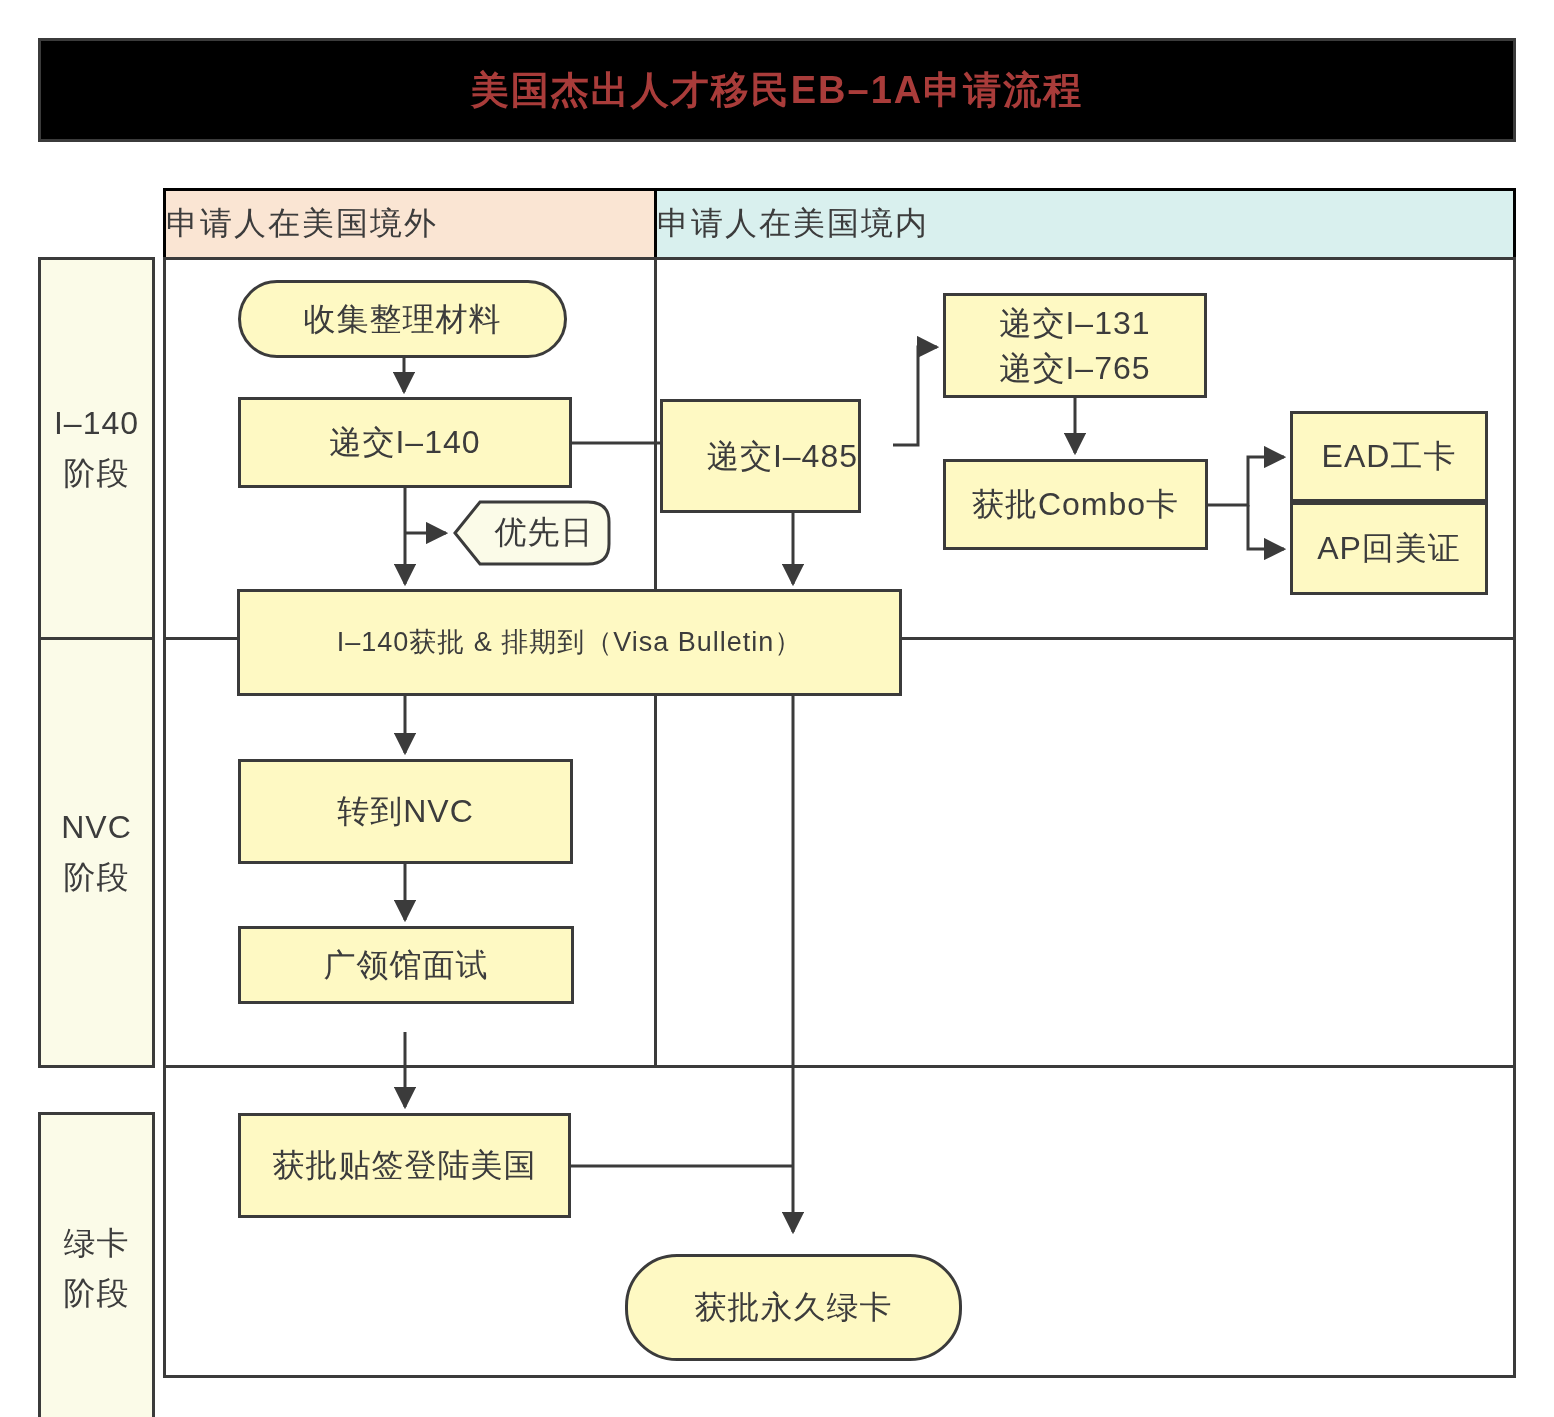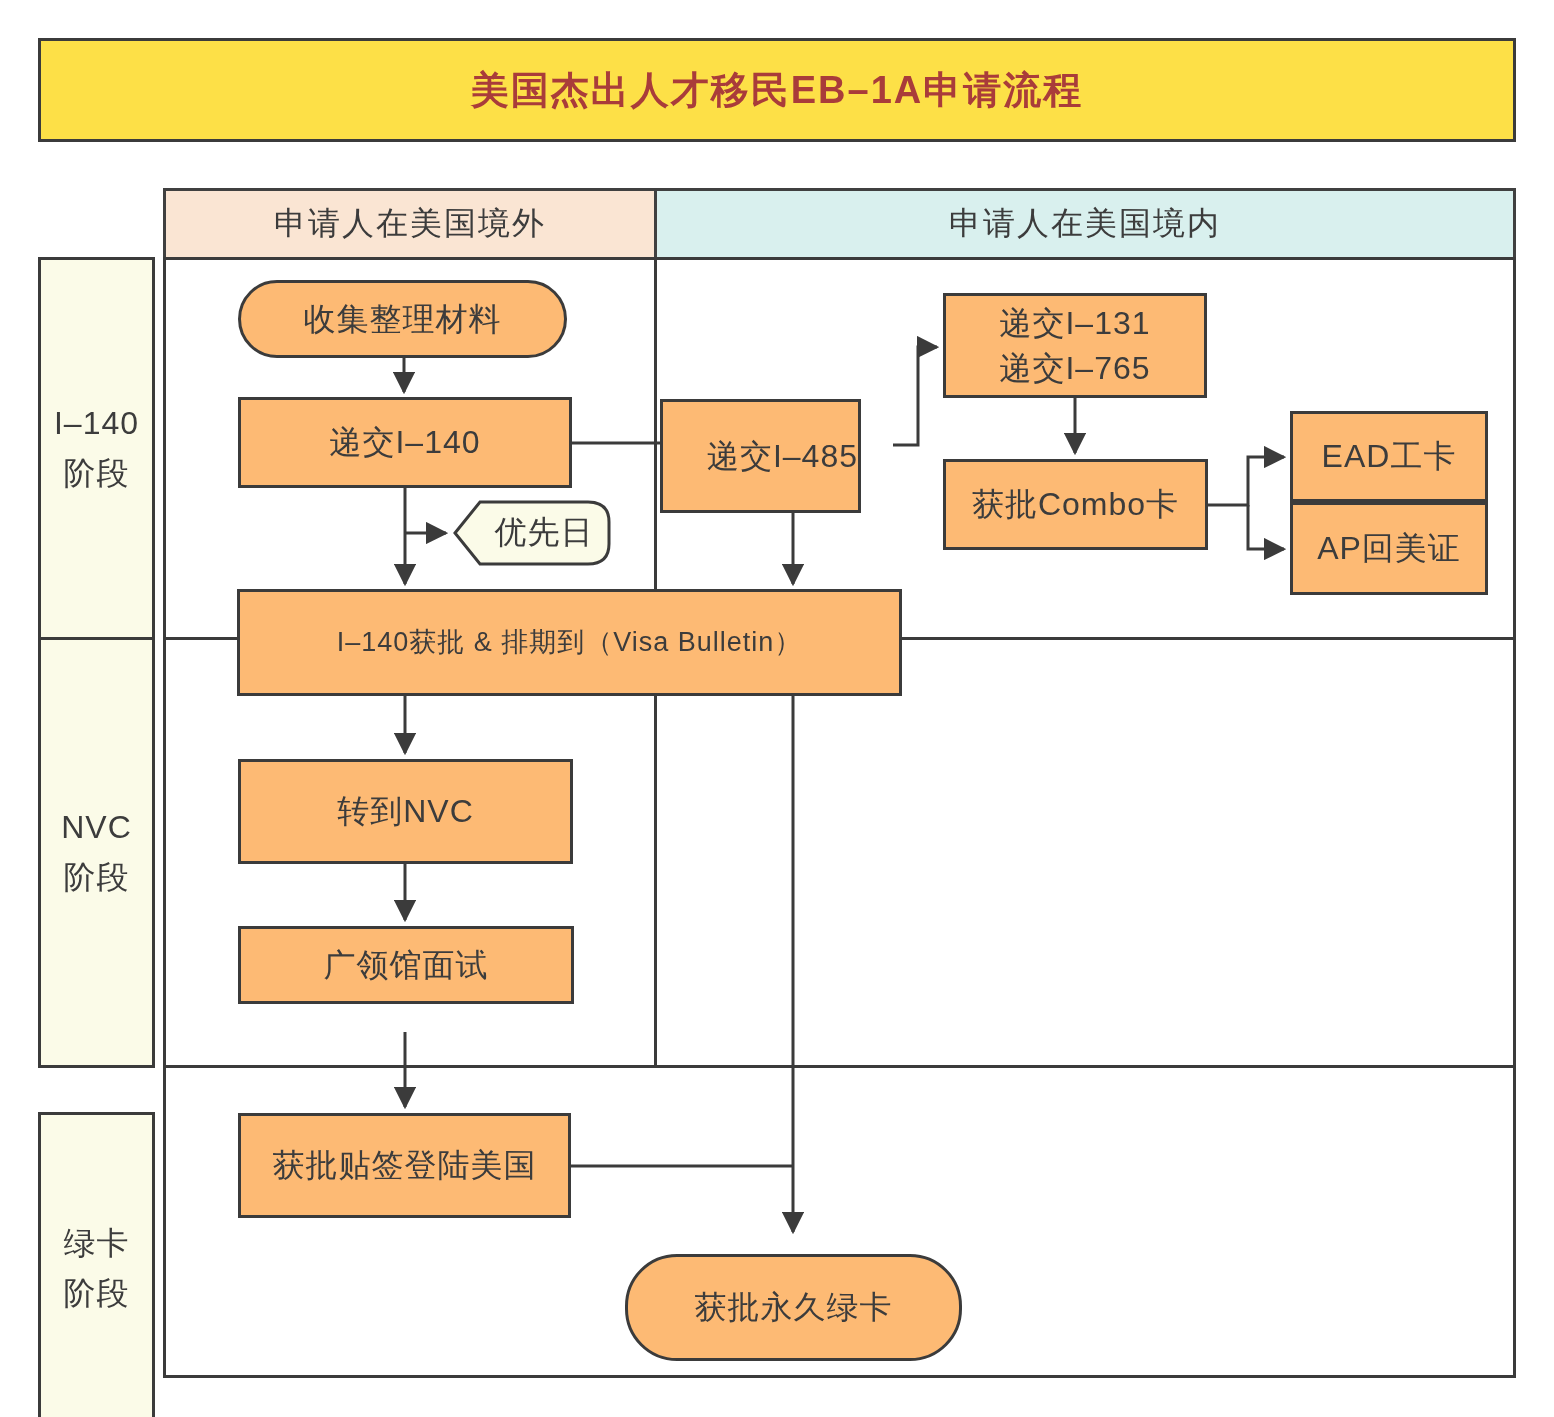--- a/index.html
+++ b/index.html
@@ -3,40 +3,40 @@
 <meta charset="utf-8">
 <style>
   html,body{margin:0;padding:0;background:#ffffff;}
   .stage{
     position:relative;width:1554px;height:1417px;background:#ffffff;overflow:hidden;
     font-family:"Liberation Sans","DejaVu Sans",sans-serif;color:#3c3c3c;
   }
   .abs{position:absolute;box-sizing:border-box;}
   .title-bar{
     left:38px;top:38px;width:1478px;height:104px;
-    background:#fde047;border:3px solid #3b3b3b;
+    background:#000000;border:3px solid #3b3b3b;
     display:flex;align-items:center;justify-content:center;
     font-size:38px;font-weight:bold;color:#a93c3a;letter-spacing:2px;
   }
   .lane-header{
-    top:188px;height:72px;border:3px solid #404040;
-    display:flex;align-items:center;justify-content:center;
+    top:188px;height:72px;border:3px solid #000000;
+    display:flex;align-items:center;
     font-size:32px;letter-spacing:2px;
   }
   .lane-outside{left:163px;width:494px;background:#fae5d3;}
   .lane-inside{left:654px;width:862px;background:#d9f0ee;}
   .canvas{left:163px;top:257px;width:1353px;height:1121px;background:#ffffff;border:3px solid #3b3b3b;}
   .stage-cell{
     left:38px;width:117px;background:#fbfbe8;border:3px solid #3b3b3b;
     display:flex;align-items:center;justify-content:center;text-align:center;
     font-size:32px;line-height:1.55;letter-spacing:1px;
   }
   .connectors{left:0;top:0;width:1554px;height:1417px;pointer-events:none;}
   .node{
-    background:#fdba74;border:3px solid #3b3b3b;
+    background:#fef9c3;border:3px solid #3b3b3b;
     display:flex;align-items:center;justify-content:center;text-align:center;
     font-size:32px;line-height:1.4;letter-spacing:1px;
   }
   .node.pill{border-radius:39px;}
   .node.terminal{border-radius:52px;}
   .node.big{font-size:27px;}
   .prewrap{white-space:pre-line;}
   .priority-wrap{left:452px;top:499px;width:160px;height:68px;}
   .priority-wrap svg{position:absolute;left:0;top:0;}
   .priority-label{

